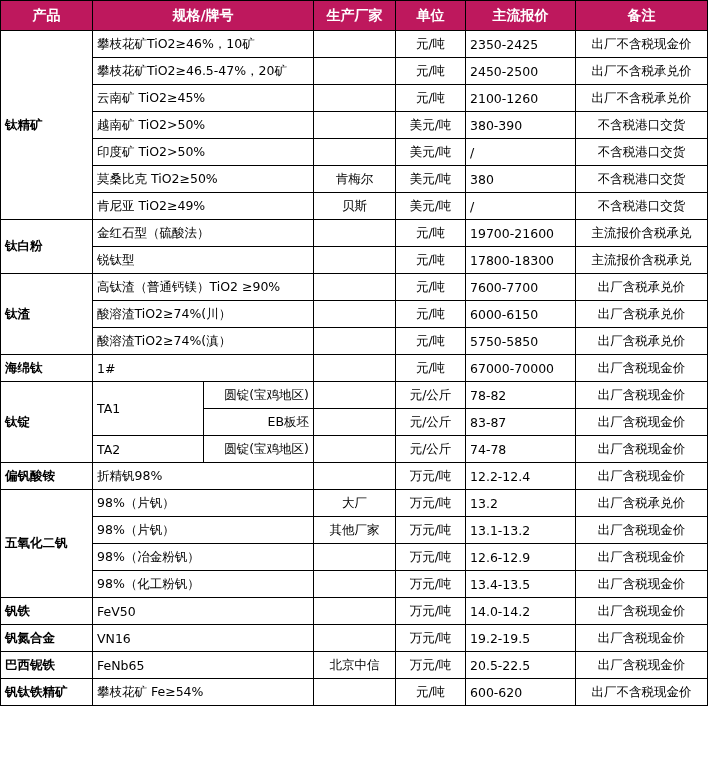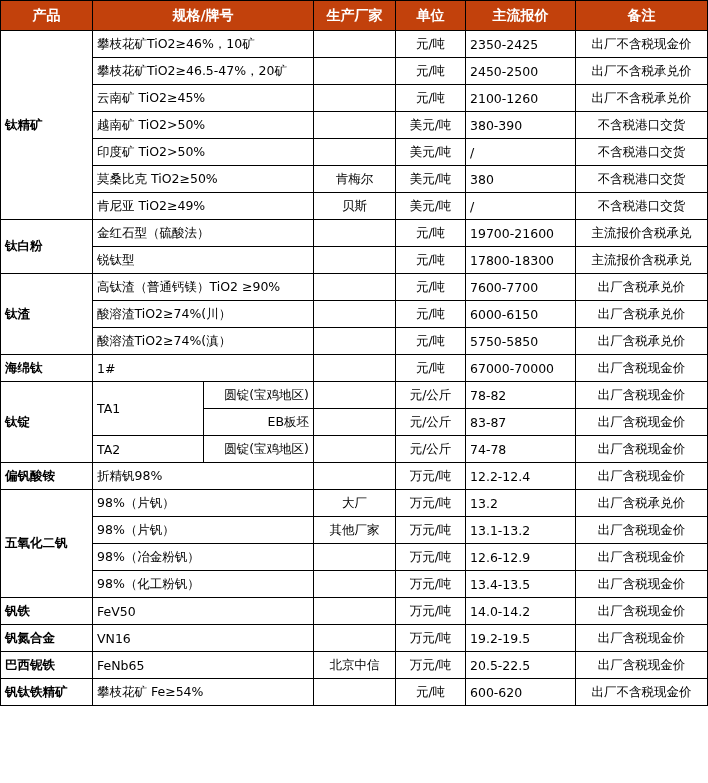--- a/index.html
+++ b/index.html
@@ -23,21 +23,21 @@
     border: 1px solid #000000;
     font-size: 12.5px;
     color: #000000;
     height: 27px;
     padding: 0 4px;
     box-sizing: border-box;
     overflow: hidden;
     white-space: nowrap;
   }
   table.price-table thead th {
-    background: #c2410c;
+    background: #be185d;
     color: #ffffff;
     font-weight: bold;
     text-align: center;
     font-size: 14px;
     height: 30px;
   }
   .c-prod   { width: 92px;  text-align: left; font-weight: bold; font-size: 13px; }
   .c-spec   { width: 68px;  text-align: left; }
   .c-spec2  { width: 152px; text-align: right; }
   .c-specwide { text-align: left; margin-left: 16px; }

